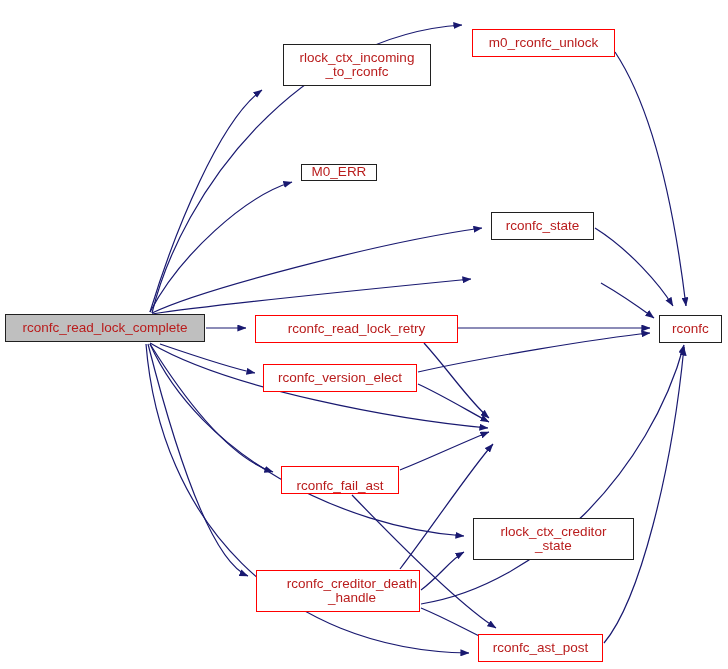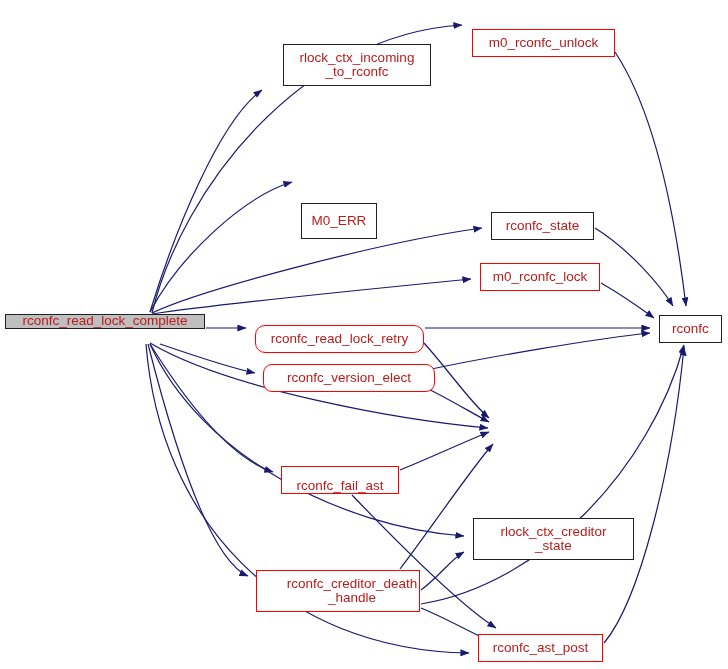--- a/index.html
+++ b/index.html
@@ -63,54 +63,51 @@
       <path d="M421,590 C440,576 450,560 464,552"></path>
 
       <path d="M421,608 C450,620 475,635 490,641"></path>
 
       <path d="M421,604 C540,585 650,470 684,345"></path>
 
       <path d="M604,643 C640,600 672,470 684,347"></path>
     </g>
   </svg>
 
-  <div class="node n-cur" style="left:5px;top:314px;width:200px;height:15px;">
+  <div class="node n-cur" style="left:5px;top:314px;width:200px;height:28px;">
     <span>rconfc_read_lock_complete</span>
   </div>
 
   <div class="node n-black" style="left:265px;top:44px;width:148px;height:42px;margin-left:18px;">
     <span>rlock_ctx_incoming
 _to_rconfc</span>
   </div>
 
   <div class="node n-red" style="left:472px;top:29px;width:143px;height:28px;">
     <span>m0_rconfc_unlock</span>
   </div>
 
-  <div class="node n-black" style="left:301px;top:164px;width:76px;height:36px;margin-top:39px;">
+  <div class="node n-black" style="left:301px;top:164px;width:76px;height:17px;">
     <span>M0_ERR</span>
   </div>
 
   <div class="node n-black" style="left:491px;top:212px;width:103px;height:28px;">
     <span>rconfc_state</span>
   </div>
 
-  <div class="node n-red" style="left:480px;top:263px;width:120px;height:28px;">
-    <span>m0_rconfc_lock</span>
-  </div>
 
   <div class="node n-black" style="left:659px;top:315px;width:63px;height:28px;">
     <span>rconfc</span>
   </div>
 
-  <div class="node n-red" style="left:255px;top:325px;width:169px;height:28px;border-radius:10px;">
+  <div class="node n-red" style="left:255px;top:315px;width:203px;height:28px;">
     <span>rconfc_read_lock_retry</span>
   </div>
 
-  <div class="node n-red" style="left:263px;top:364px;width:172px;height:28px;border-radius:9px;">
+  <div class="node n-red" style="left:263px;top:364px;width:154px;height:28px;">
     <span>rconfc_version_elect</span>
   </div>
 
 
   <div class="node n-red" style="left:281px;top:466px;width:118px;height:28px;align-items:flex-end;">
     <span>rconfc_fail_ast</span>
   </div>
 
   <div class="node n-black" style="left:473px;top:518px;width:161px;height:42px;">
     <span>rlock_ctx_creditor

